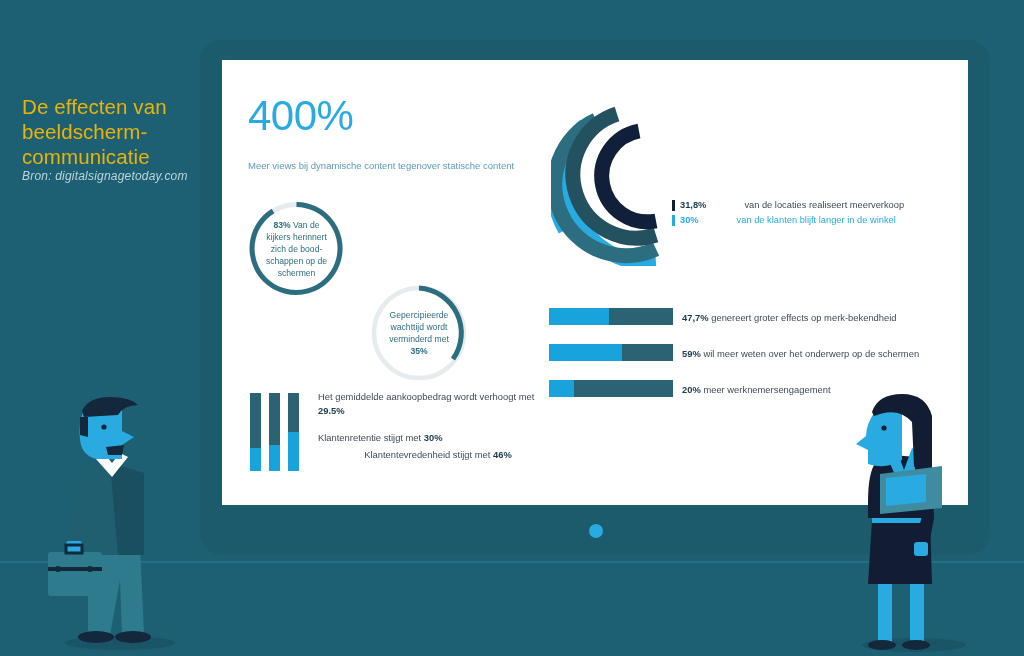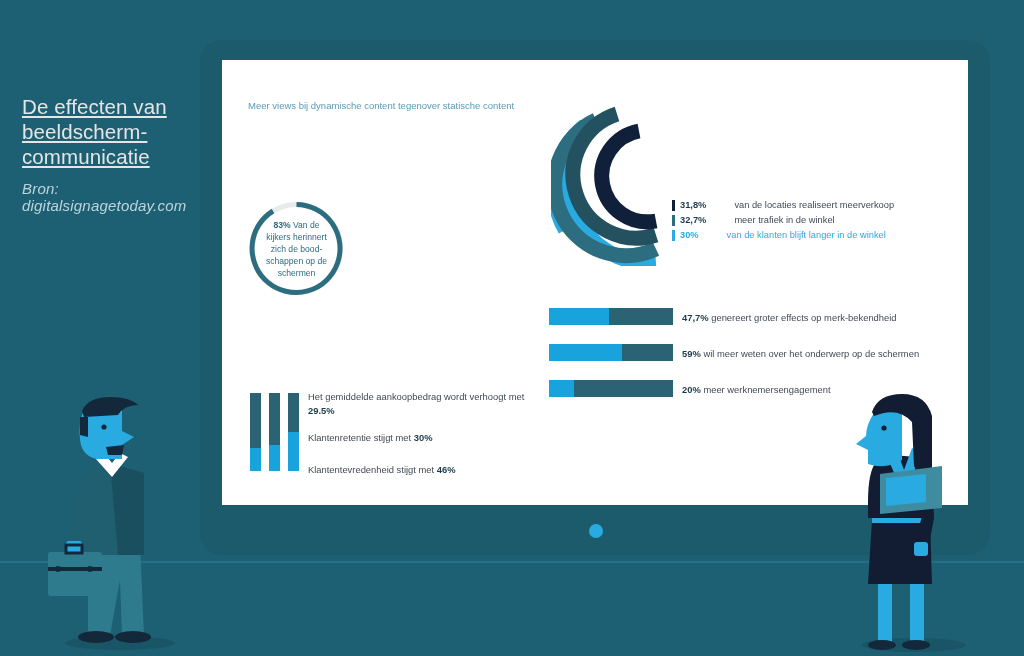--- a/index.html
+++ b/index.html
@@ -16,31 +16,29 @@
   #stage { position: absolute; inset: 0; }
 
   
   .title-block {
     position: absolute;
     left: 22px;
     top: 94px;
     width: 175px;
   }
   .title-block .headline {
-    color: #e5e5e5;
+    color: #eab308;
     font-size: 20.5px;
     line-height: 25px;
     font-weight: 400;
     letter-spacing: 0.1px;
-    text-decoration: underline;
   }
   .title-block .source {
-    margin-top: 11px;
     color: #bcd4db;
-    font-size: 15px;
+    font-size: 12px;
     font-style: italic;
     letter-spacing: 0.2px;
   }
 
   
   .monitor-body {
     position: absolute;
     left: 200px;
     top: 40px;
     width: 790px;
@@ -82,21 +80,21 @@
     top: 94px;
   }
   .bigstat .value {
     color: #29abe2;
     font-size: 42px;
     font-weight: 400;
     line-height: 44px;
     letter-spacing: -0.5px;
   }
   .bigstat .caption {
-    margin-top: 6px;
+    margin-top: 22px;
     color: #5b9bb5;
     font-size: 9.5px;
     line-height: 12.5px;
   }
 
   
   .arc-donut {
     position: absolute;
     left: 551px;
     top: 86px;
@@ -118,21 +116,21 @@
     line-height: 15px;
     white-space: nowrap;
   }
   .donut-legend .swatch {
     width: 3px;
     height: 11px;
     margin-top: 2px;
     margin-right: 5px;
     flex: 0 0 auto;
   }
-  .donut-legend .pct { font-weight: bold; margin-right: 11px; }
+  .donut-legend .pct { font-weight: bold; margin-right: 21px; }
   .donut-legend .lbl { font-weight: 400; margin-left: 17px; }
 
   
   .ring-stat { position: absolute; }
   .ring-stat .ring-svg { position: absolute; left: 0; top: 0; }
   .ring-stat .ring-text {
     position: absolute;
     inset: 0;
     display: flex;
     flex-direction: column;
@@ -187,30 +185,30 @@
     height: 78px;
     background: #2b6375;
     position: relative;
   }
   .vbar .vfill {
     position: absolute;
     left: 0; bottom: 0;
     width: 100%;
     background: #19a3dd;
   }
-  .vbar-labels { position: absolute; left: 58px; top: -3px; width: 240px; }
+  .vbar-labels { position: absolute; left: 68px; top: -3px; width: 240px; }
   .vbar-labels .vrow {
     font-size: 9.4px;
     line-height: 13.5px;
     color: #3f4a57;
   }
   .vbar-labels .vrow .pct { font-weight: bold; color: #1b3a4b; }
   .vrow-1 { margin-top: 0; }
   .vrow-2 { margin-top: 14px; }
-  .vrow-3 { margin-top: 18px; }
+  .vrow-3 { margin-top: 3px; text-align: center; }
 
   
   .character { position: absolute; }
   #character-man { left: 48px; top: 395px; width: 150px; height: 255px; }
   #character-woman { left: 852px; top: 392px; width: 150px; height: 262px; }
 </style>
 </head>
 <body>
 
 <div id="stage">
@@ -219,20 +217,21 @@
     <div class="headline">De effecten van beeldscherm-communicatie</div>
     <div class="source">Bron: digitalsignagetoday.com</div>
   </div>
 
   <div class="monitor-body"></div>
   <div class="monitor-dot"></div>
 
   <div class="monitor-screen">
 
     <div class="bigstat" style="left:26px; top:34px;">
+      <div class="value">400%</div>
       <div class="caption">Meer views bij dynamische content tegenover statische content</div>
     </div>
 
     <div class="arc-donut" style="left:329px; top:26px;">
       <svg width="185" height="180" viewBox="0 0 185 180">
 
         <path fill="none" stroke="#29abe2" stroke-width="15" d="M 22 156 A 82 82 0 0 1 27 50 L 27 50" transform="rotate(8 105 95)"></path>
         <path fill="none" stroke="#29abe2" stroke-width="15" d="M 105 177 A 82 82 0 0 1 24 62"></path>
 
         <path fill="none" stroke="#2c6d80" stroke-width="15" d="M 105 163 A 68 68 0 0 1 45 34"></path>
@@ -241,25 +240,20 @@
 
         <path fill="none" stroke="#10203a" stroke-width="15" d="M 105 135 A 40 40 0 0 1 88 45"></path>
       </svg>
     </div>
 
     <div class="donut-legend" style="left:450px; top:138px;">
       <div class="row">
         <span class="swatch" style="background:#10203a"></span>
         <span class="pct" style="color:#1b3a4b">31,8%</span>
         <span class="lbl" style="color:#3f4a57">van de locaties realiseert meerverkoop</span>
-      </div>
-      <div class="row">
-        <span class="swatch" style="background:#2c6d80"></span>
-        <span class="pct" style="color:#1b3a4b">32,7%</span>
-        <span class="lbl" style="color:#3f4a57">meer trafiek in de winkel</span>
       </div>
       <div class="row">
         <span class="swatch" style="background:#29abe2"></span>
         <span class="pct" style="color:#29abe2">30%</span>
         <span class="lbl" style="color:#29abe2">van de klanten blijft langer in de winkel</span>
       </div>
     </div>
 
     <div class="ring-stat" id="ring-83" style="left:26px; top:140px;">
       <svg class="ring-svg" width="97" height="97" viewBox="0 0 97 97">
@@ -268,20 +262,32 @@
       </svg>
       <div class="ring-text">
         <div><b>83%</b> <span>Van de</span></div>
         <div>kijkers herinnert</div>
         <div>zich de bood-</div>
         <div>schappen op de</div>
         <div>schermen</div>
       </div>
     </div>
 
+    <div class="ring-stat" id="ring-35" style="left:147px; top:223px;">
+      <svg class="ring-svg" width="100" height="100" viewBox="0 0 100 100">
+        <circle cx="50" cy="50" r="45" fill="none" stroke="#e6ecee" stroke-width="4.5"></circle>
+        <path d="M 50 5 A 45 45 0 0 1 84 76" fill="none" stroke="#2c6d80" stroke-width="5"></path>
+      </svg>
+      <div class="ring-text">
+        <div>Gepercipieerde</div>
+        <div>wachttijd wordt</div>
+        <div>verminderd met</div>
+        <div><b>35%</b></div>
+      </div>
+    </div>
 
     <div class="hbars" style="left:327px; top:246px;">
       <div class="hbar-row">
         <div class="hbar-track">
           <div class="hbar-fill" style="width:48%"></div>
         </div>
         <div class="hbar-label">
           <span class="pct">47,7%</span>
           <span>genereert groter effects op merk-bekendheid</span>
         </div>

